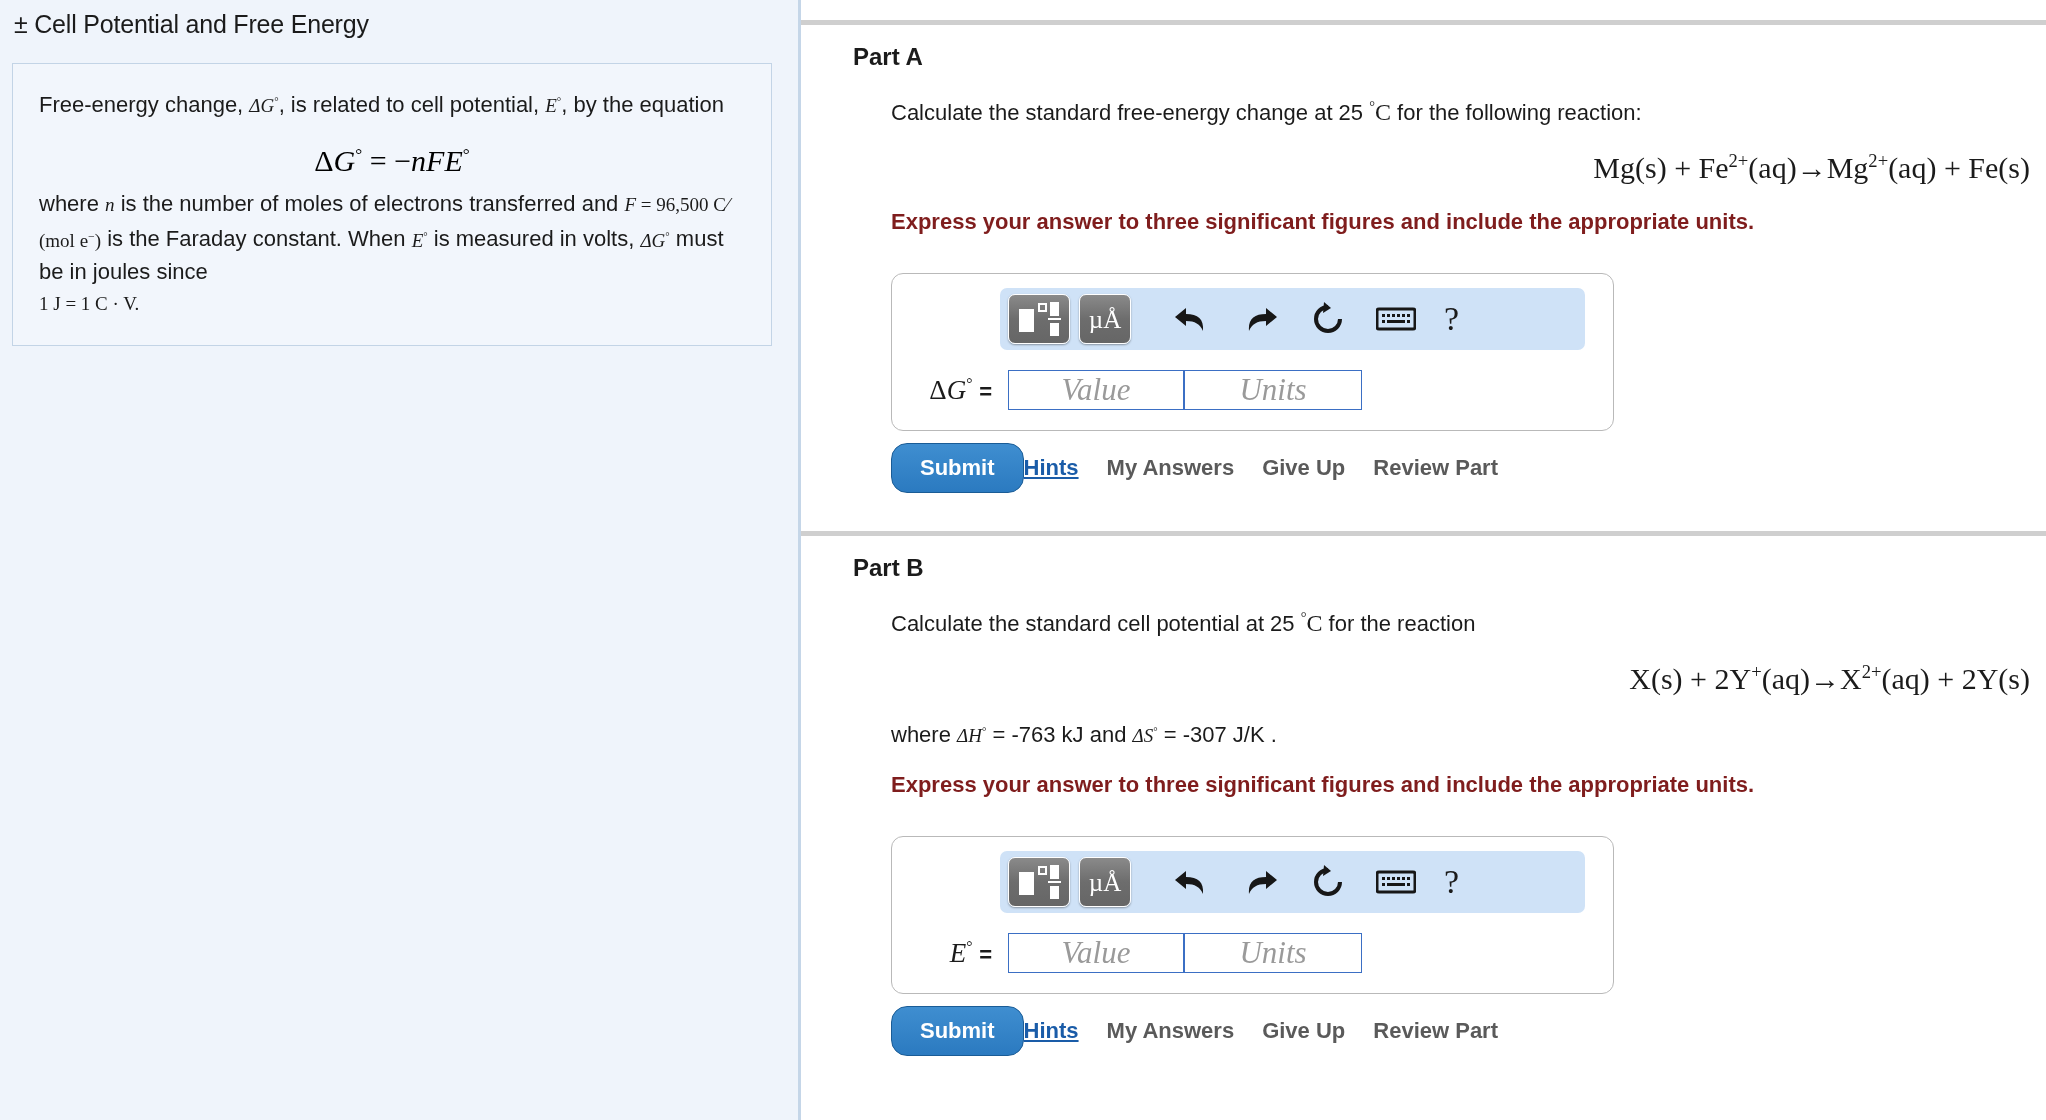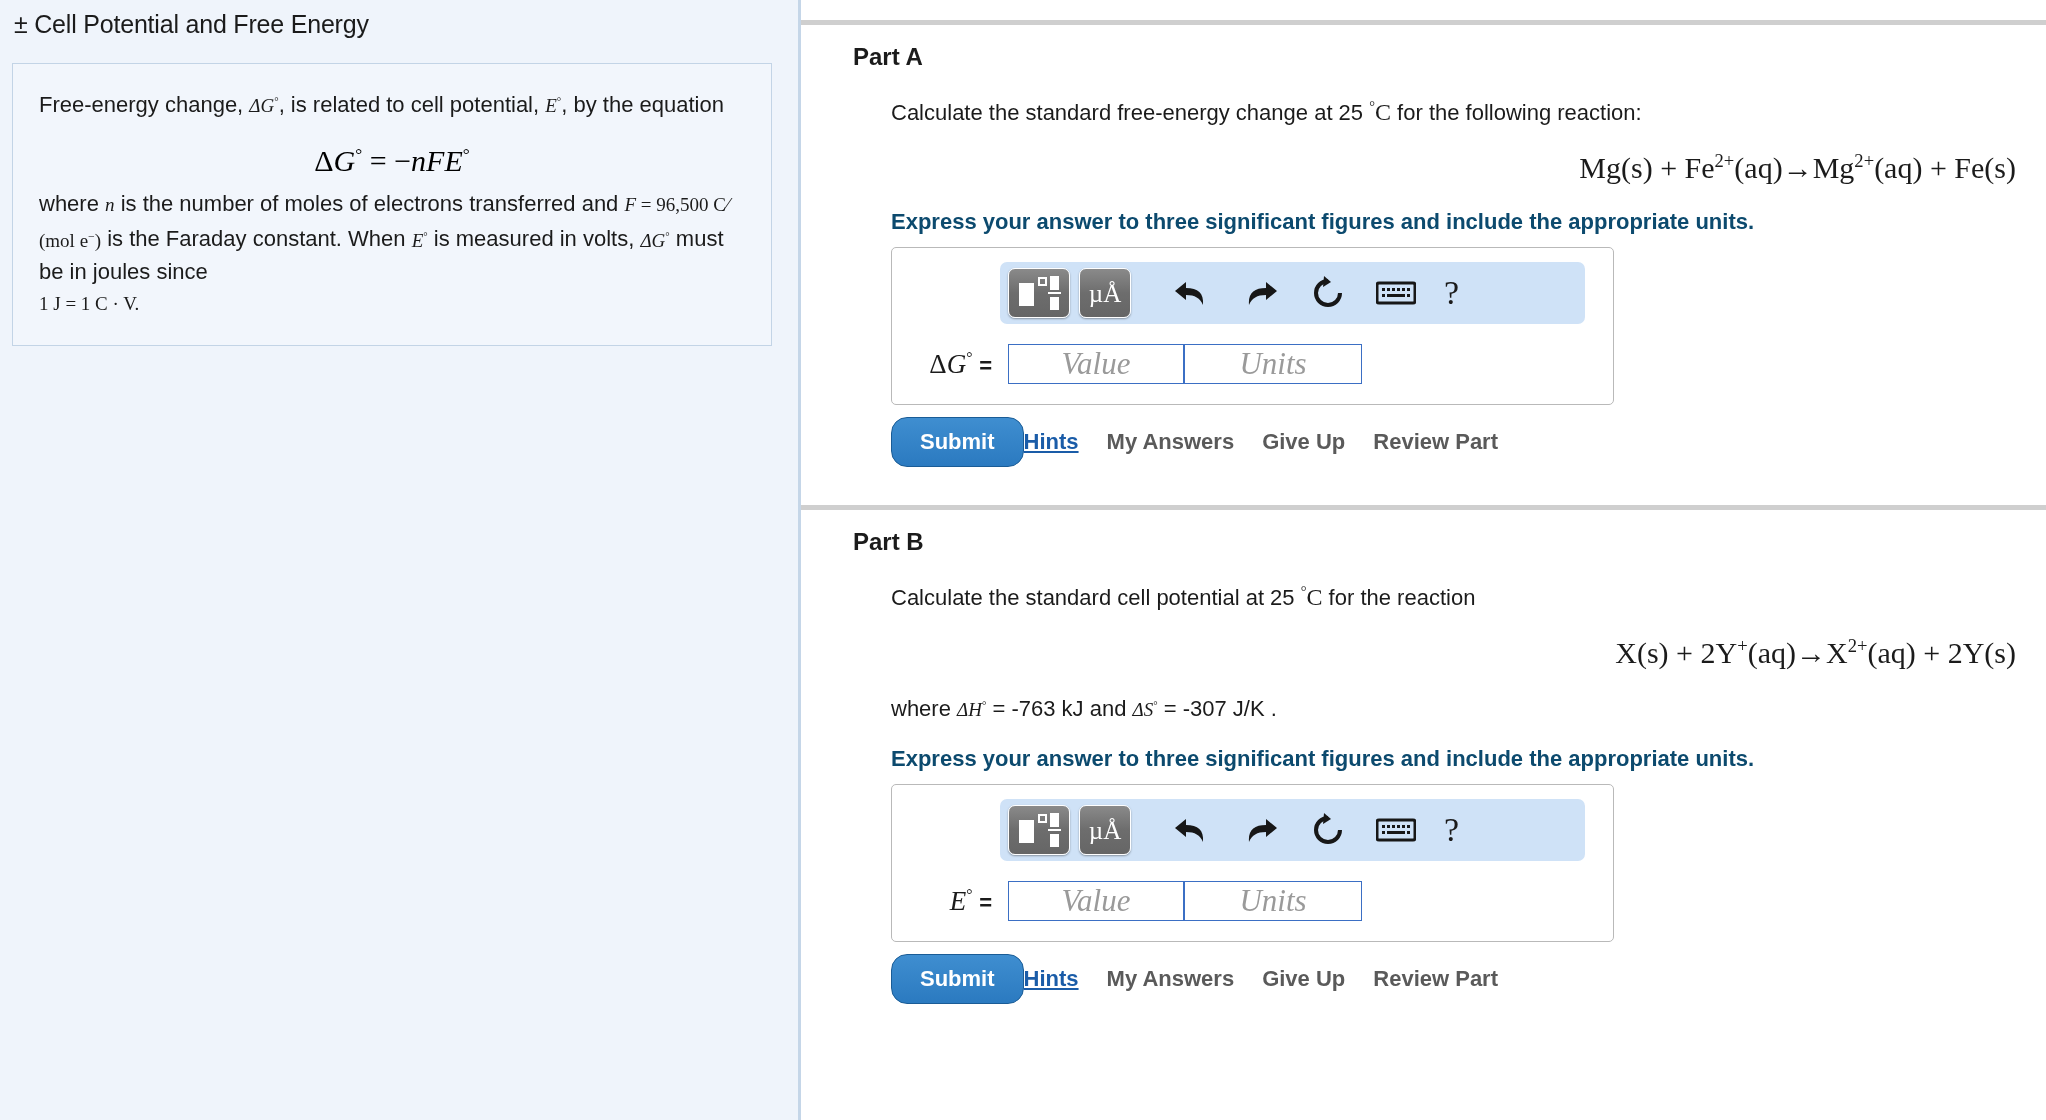--- a/index.html
+++ b/index.html
@@ -70,21 +70,21 @@
     background: #cfcfcf;
     margin: 0;
   }
   .part-block { padding: 0; }
   .part-label {
     font-size: 24px;
     font-weight: bold;
     color: #1b1b1b;
     padding: 18px 0 0 52px;
   }
-  .part-body { padding: 0 16px 0 90px; }
+  .part-body { padding: 0 2px 0 90px; }
   .prompt {
     font-size: 22px;
     color: #1b1b1b;
     padding-top: 20px;
     line-height: 30px;
   }
   .reaction {
     text-align: right;
     font-family: "Liberation Serif", serif;
     font-size: 30px;
@@ -94,30 +94,30 @@
     white-space: nowrap;
   }
   .where-line {
     font-size: 22px;
     color: #1b1b1b;
     padding-top: 26px;
   }
   .express {
     font-size: 22px;
     font-weight: bold;
-    color: #0c4a6e;
+    color: #7f1d1d;
     padding-top: 24px;
   }
 
   
   .answer-box {
-    margin-top: 12px;
+    margin-top: 38px;
     width: 723px;
     border: 1px solid #b9b9b9;
-    border-radius: 5px;
+    border-radius: 12px;
     background: #ffffff;
     padding: 14px 0 20px 0;
   }
   .toolbar {
     background: #cfe2f7;
     border-radius: 7px;
     margin: 0 28px 0 108px;
     height: 62px;
     display: flex;
     align-items: center;

